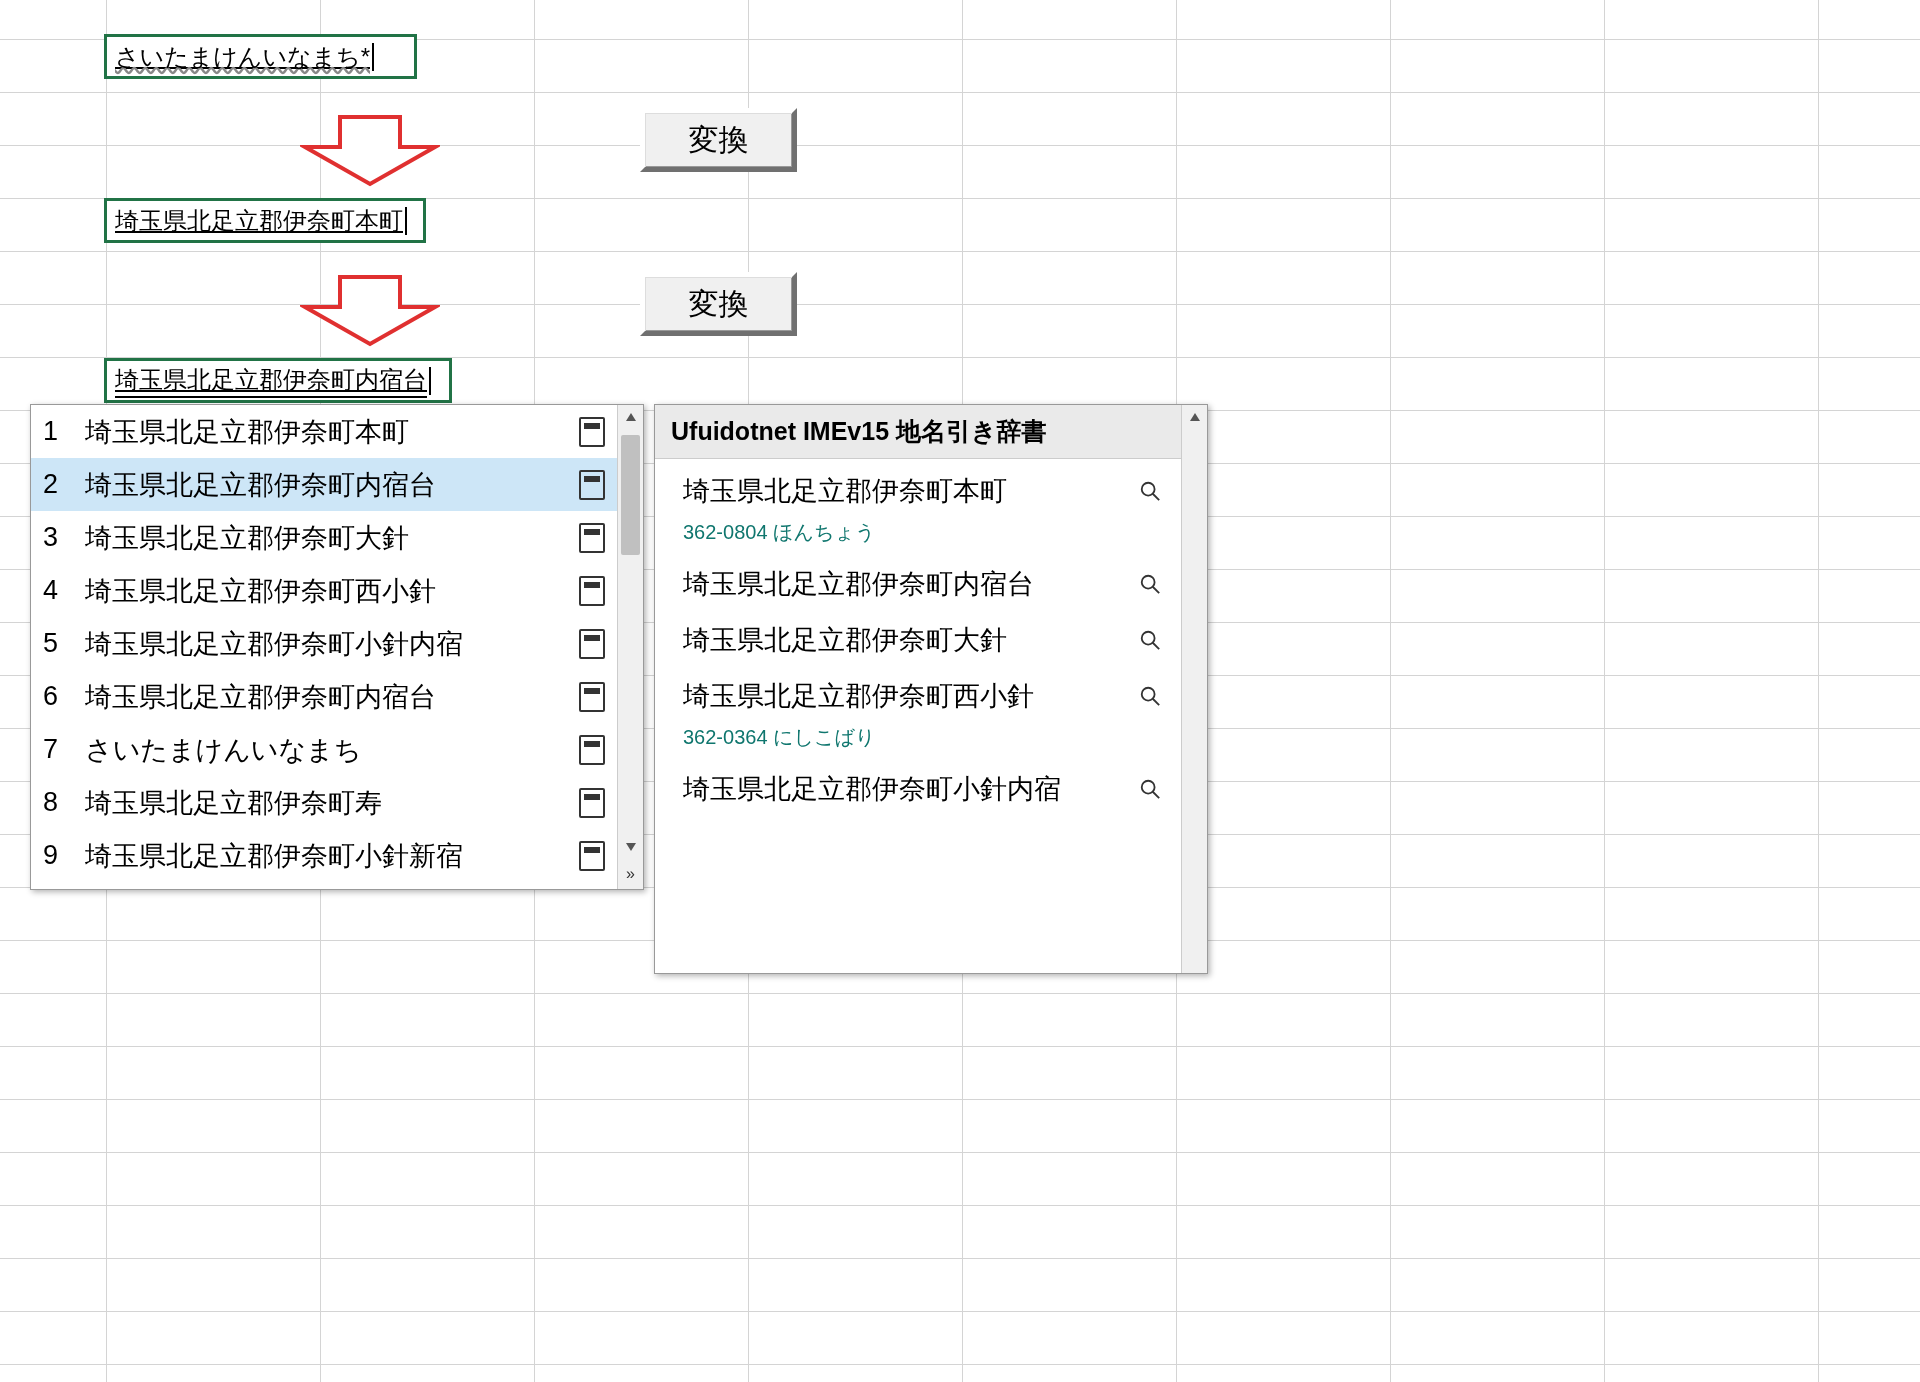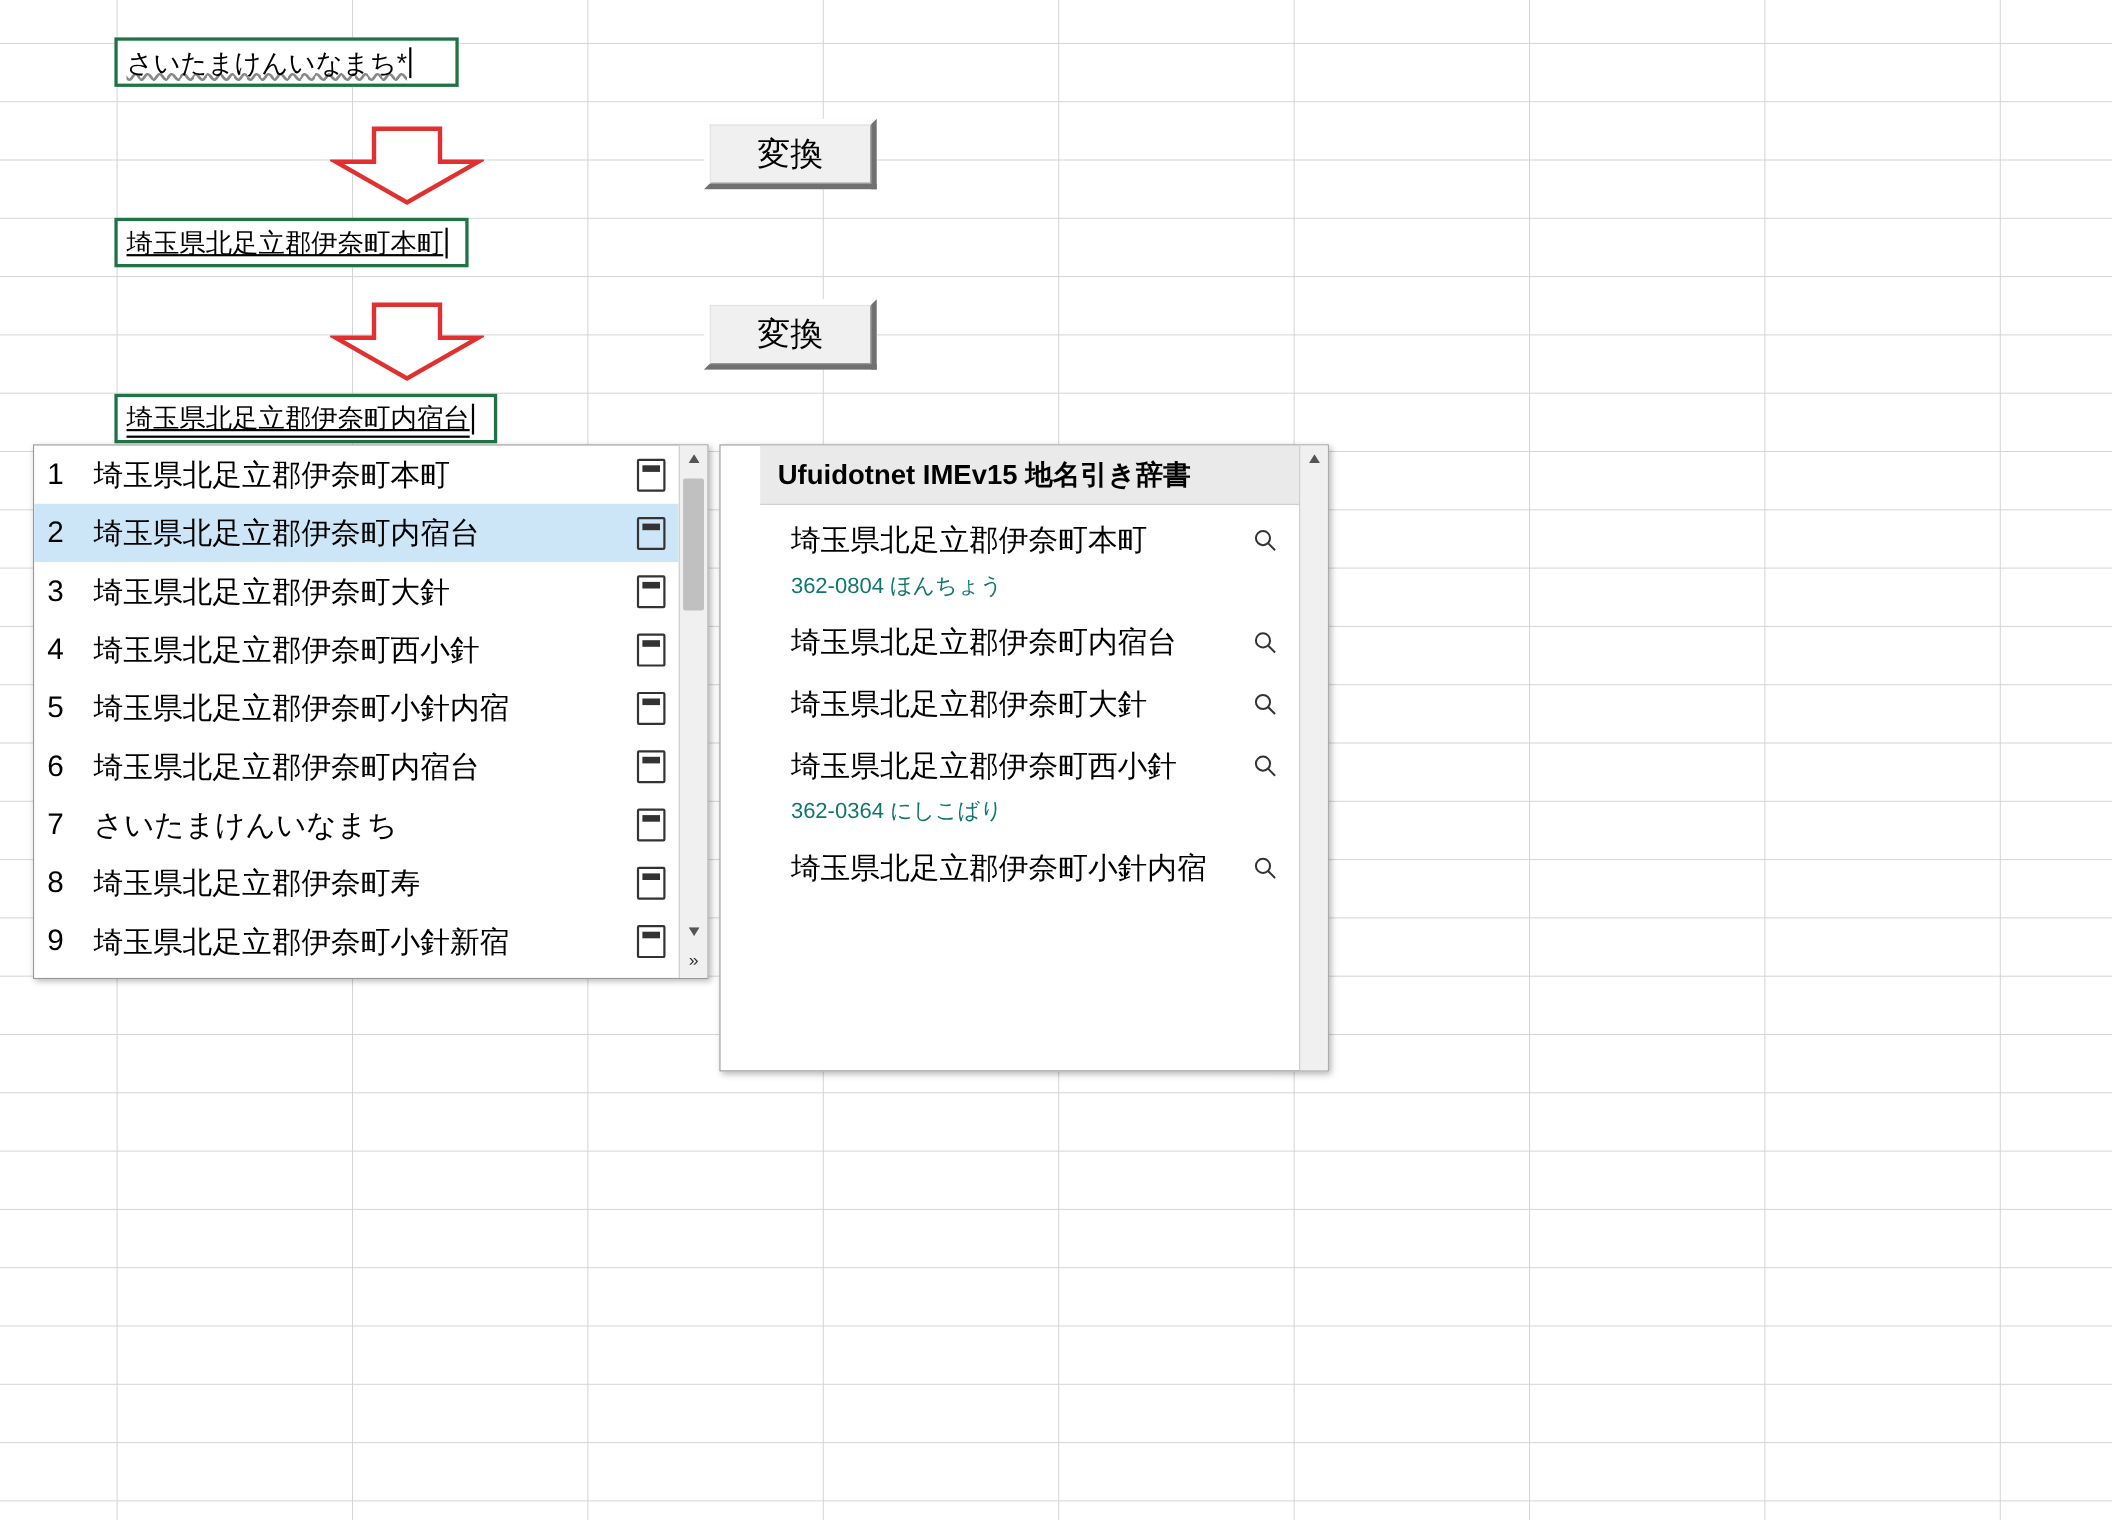--- a/index.html
+++ b/index.html
@@ -23,20 +23,21 @@
   }
   
   .cell {
     position: absolute;
     border: 3px solid #217346;
     background: #fff;
     padding: 4px 8px;
     font-size: 24px;
     display: flex;
     align-items: center;
+    text-decoration: underline;
   }
   .cell .text {
     text-decoration: underline;
     text-decoration-style: wavy;
     text-decoration-color: #888;
   }
   .cell .text-solid {
     text-decoration: underline;
     text-decoration-color: #000;
   }
@@ -156,21 +157,21 @@
     position: absolute;
     left: 654px;
     top: 404px;
     width: 554px;
     height: 570px;
     background: #fff;
     border: 1px solid #999;
     box-shadow: 2px 2px 6px rgba(0,0,0,0.3);
     display: flex;
   }
-  .dict-body { flex: 1; overflow: hidden; padding-bottom: 20px; margin-left: 36px;}
+  .dict-body { flex: 1; overflow: hidden; padding-bottom: 20px;}
   .dict-header {
     background: #eaeaea;
     padding: 10px 16px;
     font-size: 25px;
     font-weight: bold;
     border-bottom: 1px solid #ccc;
   }
   .dict-entry {
     padding: 14px 20px 6px 28px;
   }

